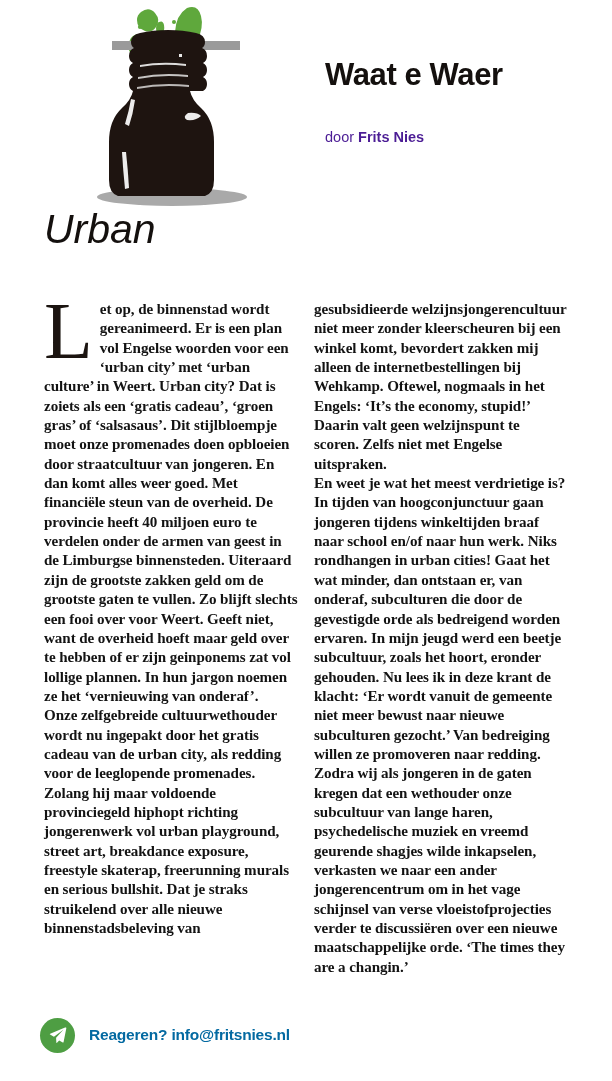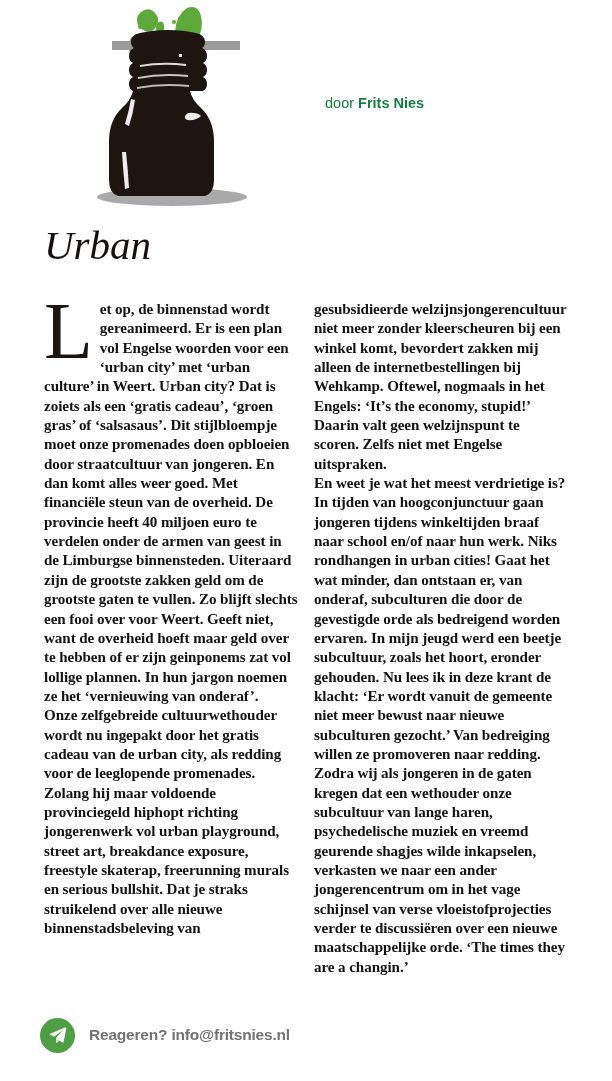--- a/index.html
+++ b/index.html
@@ -51,32 +51,32 @@
     line-height: 34px;
     letter-spacing: -0.4px;
     color: #14100e;
   }
   .byline {
     margin: 0;
     padding-top: 36px;
     font-family: "Liberation Sans", sans-serif;
     font-size: 14.5px;
     line-height: 18px;
-    color: #15803d;
+    color: #4c1d95;
   }
   .byline .byline-prefix { font-weight: 400; }
   .byline .byline-author { font-weight: 700; }
 
   
   .article-headline {
     position: absolute;
     left: 44px;
-    top: 222px;
-    margin: 0;
-    font-family: Liberation Serif, serif;
+    top: 206px;
+    margin: 0;
+    font-family: Liberation Sans, sans-serif;
     font-style: italic;
     font-weight: 400;
     font-size: 41px;
     line-height: 46px;
     color: #14100e;
   }
 
   
   .columns {
     position: absolute;
@@ -135,21 +135,21 @@
     align-items: center;
     justify-content: center;
     flex: 0 0 auto;
   }
   .reply-text {
     margin-left: 14px;
     font-family: "Liberation Sans", sans-serif;
     font-weight: 700;
     font-size: 15.5px;
     letter-spacing: -0.2px;
-    color: #737373;
+    color: #0369a1;
     white-space: nowrap;
   }
 </style>
 </head>
 <body>
 
 <div class="masthead">
 
   <div class="illustration">
     <svg class="ink-svg" width="230" height="210" viewBox="0 0 230 210" xmlns="http://www.w3.org/2000/svg">
@@ -204,20 +204,21 @@
         <path fill="#ffffff" opacity="0.9" d="M84 54 l3 0 l0 3 l-3 0 z"></path>
 
         <path fill="#ffffff" opacity="0.92" d="M40 100 q-2 14 -6 26 l-4 -2 q4 -13 6 -25 z"></path>
         <path fill="#ffffff" opacity="0.92" d="M93 113 q9 -1 13 3 q-5 5 -14 4 q-5 -3 1 -7 z"></path>
         <path fill="#ffffff" opacity="0.92" d="M31 152 q2 18 3 36 l-4 1 q-2 -19 -3 -37 z"></path>
       </g>
     </svg>
   </div>
 
   <div class="head-text">
+    <h1 class="column-title">Waat e Waer</h1>
     <p class="byline"><span class="byline-prefix">door </span><span class="byline-author">Frits Nies</span></p>
   </div>
 </div>
 
 <h2 class="article-headline">Urban</h2>
 
 <div class="columns">
 
   <div class="col">
     <p class="dropcap-wrap"><span class="dropcap">L</span><span>et op, de binnenstad wordt gereanimeerd. Er is een plan vol Engelse woorden voor een ‘urban city’ met ‘urban culture’ in Weert. Urban city? Dat is zoiets als een ‘gratis cadeau’, ‘groen gras’ of ‘salsasaus’. Dit stijlbloempje moet onze promenades doen opbloeien door straatcultuur van jongeren. En dan komt alles weer goed. Met financiële steun van de overheid. De provincie heeft 40 miljoen euro te verdelen onder de armen van geest in de Limburgse binnensteden. Uiteraard zijn de grootste zakken geld om de grootste gaten te vullen. Zo blijft slechts een fooi over voor Weert. Geeft niet, want de overheid hoeft maar geld over te hebben of er zijn geinponems zat vol lollige plannen. In hun jargon noemen ze het ‘vernieuwing van onderaf’.</span></p>

